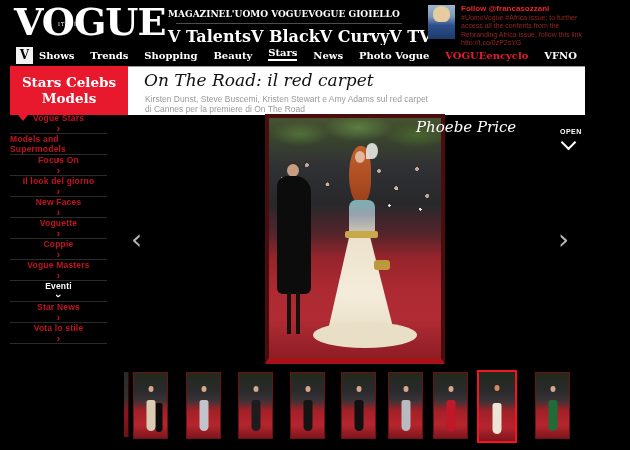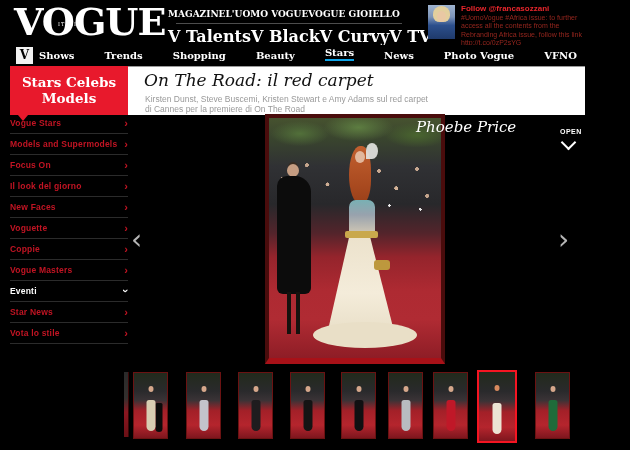--- a/index.html
+++ b/index.html
@@ -30,39 +30,39 @@
   .tw-body{left:461px;top:14px;color:#96261e;font-size:7px;line-height:8.4px;width:130px;}
 
   
   .navbar{left:0;top:45px;width:630px;height:21px;background:#000;}
   .v-badge{left:16px;top:47px;width:17px;height:17px;background:#f2f2f2;color:#000;
         font-family:"DejaVu Serif",serif;font-weight:bold;font-size:12px;text-align:center;
         line-height:17px;cursor:pointer;}
   .nav-items{left:39px;top:42px;width:538px;height:19px;display:flex;justify-content:space-between;
         align-items:flex-end;color:#fff;font-family:"DejaVu Serif",serif;font-weight:bold;font-size:10px;}
   .nav-item{cursor:pointer;white-space:nowrap;}
-  .nav-item.active{border-bottom:2px solid #0ea5e9;padding-bottom:1px;}
+  .nav-item.active{border-bottom:2px solid #ffffff;padding-bottom:1px;}
   .nav-item.red{color:#e8192c;}
 
   
   .white-band{left:128px;top:66px;width:457px;height:48px;background:#fff;border-top:1px solid #9a9a9a;}
   .section-badge{left:10px;top:66px;width:118px;height:49px;background:#e8192c;color:#fff;
         font-family:"DejaVu Serif",serif;font-weight:bold;font-size:13.5px;line-height:16px;
         text-align:center;padding-top:8px;box-sizing:border-box;cursor:pointer;}
   .badge-tail{left:18px;top:115px;width:0;height:0;border-left:5px solid transparent;
         border-right:5px solid transparent;border-top:6px solid #e8192c;}
   .page-title{left:144px;top:70px;color:#111;font-family:"DejaVu Serif",serif;font-style:italic;
         font-size:17px;}
   .page-subtitle{left:145px;top:94px;color:#999;font-size:8.5px;line-height:10px;}
 
   
   .sidebar{left:0;top:113px;width:128px;}
-  .side-item{height:20px;margin-left:10px;margin-right:0;border-bottom:1px solid #2b2b2b;
+  .side-item{height:20px;margin-left:10px;margin-right:21px;border-bottom:1px solid #2b2b2b;
         display:flex;justify-content:space-between;align-items:center;
-        color:#c11423;font-size:8.5px;font-weight:bold;letter-spacing:.2px;cursor:pointer;}
+        color:#c11423;font-size:8.5px;font-weight:bold;letter-spacing:.2px;cursor:pointer;flex-direction:column;}
   .side-item.open{color:#fff;}
   .chev{font-size:11px;line-height:10px;}
   .chev.down{display:inline-block;transform:rotate(90deg);}
 
   
   .arrow{color:#b5b5b5;font-size:28px;font-family:"DejaVu Sans",sans-serif;cursor:pointer;line-height:28px;}
   .arrow-prev{left:131px;top:226px;}
   .arrow-next{left:558px;top:226px;}
 
   .photo-frame{left:265px;top:114px;width:172px;height:240px;border:4px solid #4a0c0c;
@@ -167,20 +167,21 @@
 <div class="abs navbar"></div>
 <div class="abs v-badge">V</div>
 <div class="abs nav-items">
   <span class="nav-item">Shows</span>
   <span class="nav-item">Trends</span>
   <span class="nav-item">Shopping</span>
   <span class="nav-item">Beauty</span>
   <span class="nav-item active">Stars</span>
   <span class="nav-item">News</span>
   <span class="nav-item">Photo Vogue</span>
+  <span class="nav-item red">VOGUEencyclo</span>
   <span class="nav-item">VFNO</span>
 </div>
 
 <div class="abs white-band"></div>
 <div class="abs section-badge">
   <div>Stars Celebs</div>
   <div>Models</div>
 </div>
 <div class="abs badge-tail"></div>
 <div class="abs page-title">On The Road: il red carpet</div>

